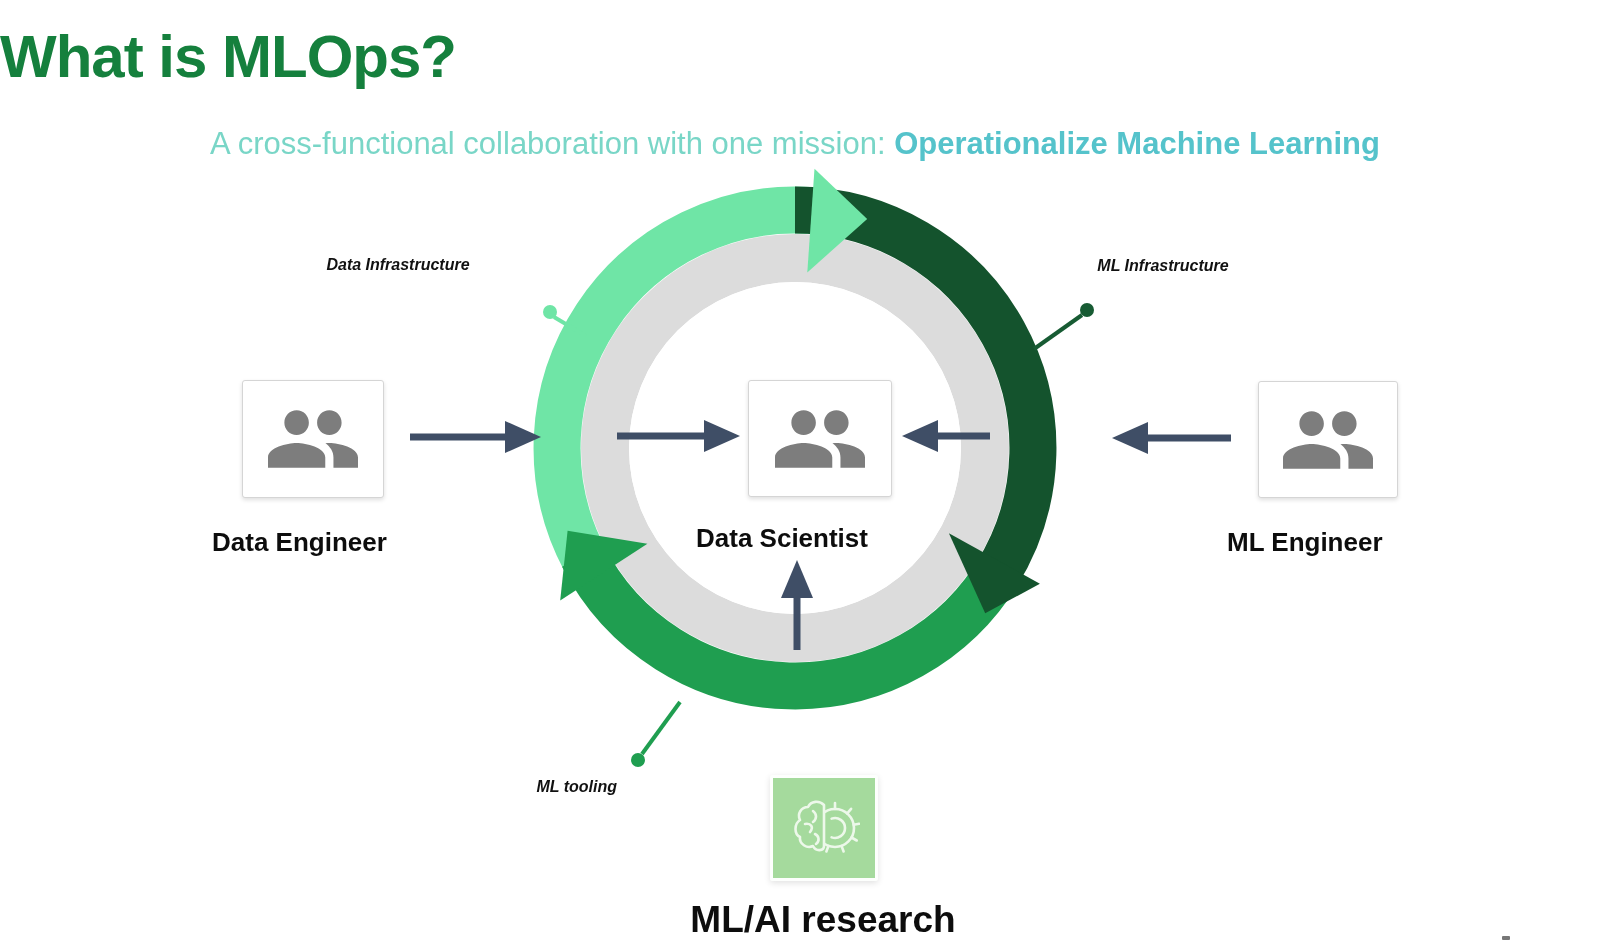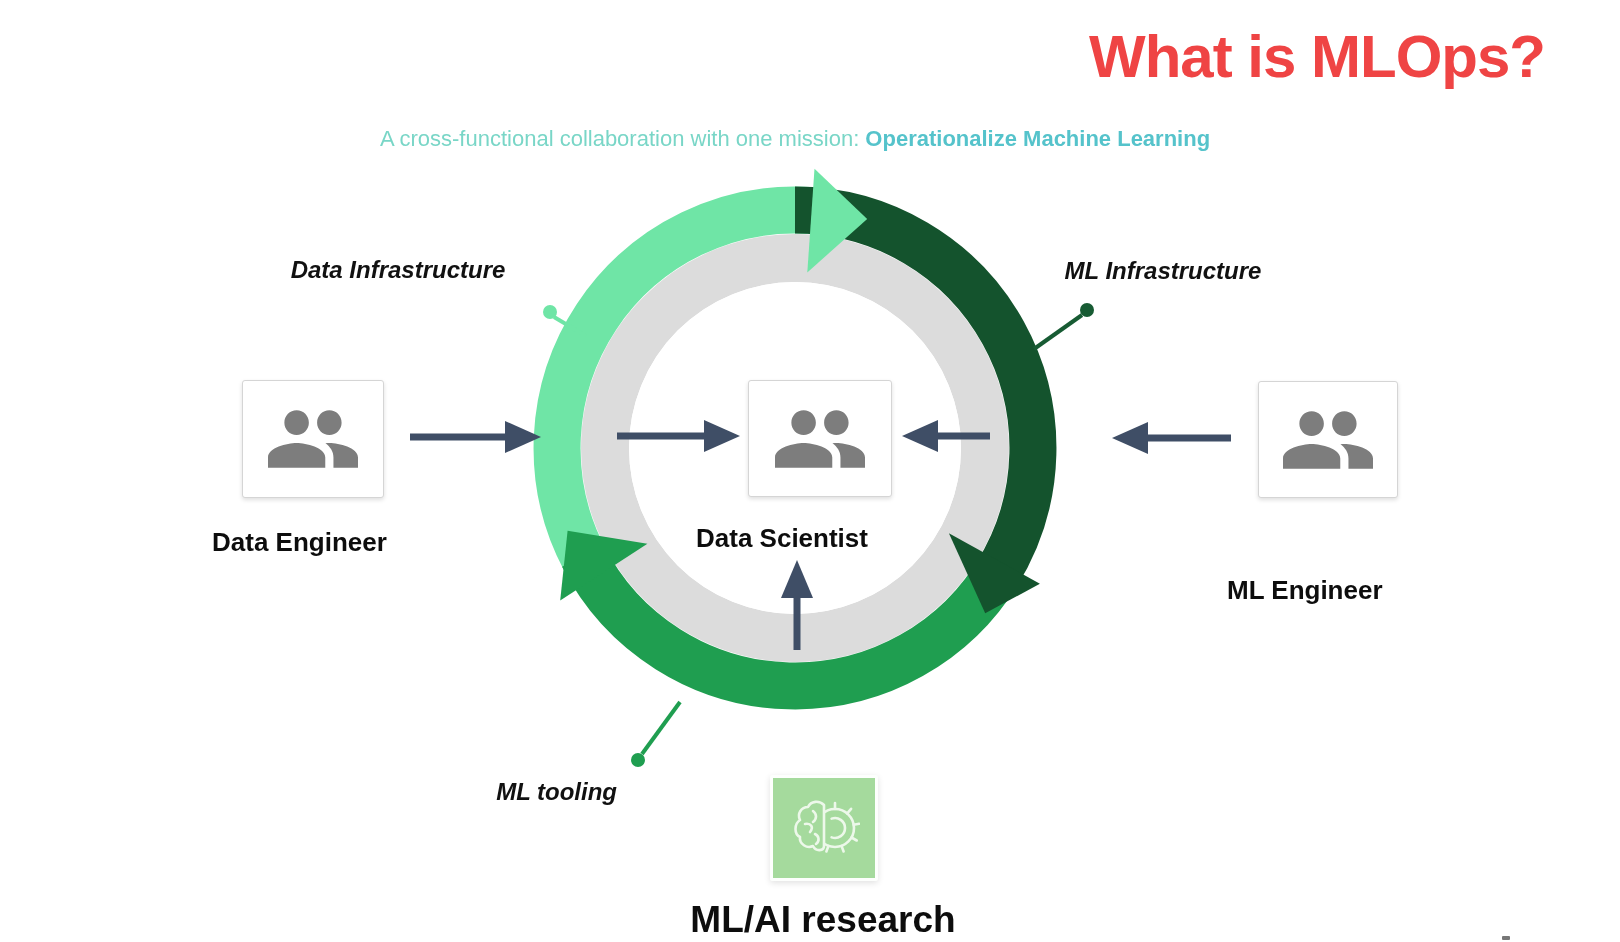--- a/index.html
+++ b/index.html
@@ -2,39 +2,39 @@
 <html><head>
 <meta charset="utf-8">
 <style>
   html,body{margin:0;padding:0;}
   body{
     width:1620px;height:942px;background:#FFFFFF;position:relative;overflow:hidden;
     font-family:"Liberation Sans", sans-serif;
   }
   .abs{position:absolute;}
   .title{
-    left:0;width:1545px;top:22px;text-align:right;
-    font-size:60px;font-weight:800;letter-spacing:-1px;color:#ef4444;
+    left:0;width:1545px;top:22px;text-align:left;
+    font-size:60px;font-weight:800;letter-spacing:-1px;color:#15803d;
   }
   .subtitle{
     left:0;width:1590px;top:126px;text-align:center;
-    font-size:22px;font-weight:400;color:#79D6C7;letter-spacing:0px;
+    font-size:31px;font-weight:400;color:#79D6C7;letter-spacing:0px;
   }
   .subtitle .hl{font-weight:700;color:#55C3CB;}
   svg.layer{left:0;top:0;}
   .rolebox{
     background:#FFFFFF;border:1px solid #D5D5D5;border-radius:3px;
     box-shadow:0 2px 4px rgba(0,0,0,0.13);
     display:flex;align-items:center;justify-content:center;
   }
   .rolelabel{
     font-weight:700;color:#0D0D0D;font-size:26px;
   }
   .annot{
-    text-align:center;font-weight:700;font-style:italic;color:#111111;font-size:24px;
+    text-align:center;font-weight:700;font-style:italic;color:#111111;font-size:16px;
   }
   .greenbox{
     left:770px;top:775px;width:108px;height:106px;background:#A5DA9D;
     border:3px solid #FDFFFD;border-radius:2px;box-sizing:border-box;
     box-shadow:0 2px 6px rgba(0,0,0,0.12);
     display:flex;align-items:center;justify-content:center;
   }
   .labslabel{
     left:673px;top:899px;width:300px;text-align:center;
     font-weight:700;color:#0D0D0D;font-size:37px;
@@ -106,21 +106,21 @@
     <path fill="#7D7D7D" d="M16 11c1.66 0 2.99-1.34 2.99-3S17.66 5 16 5c-1.66 0-3 1.34-3 3s1.34 3 3 3zm-8 0c1.66 0 2.99-1.34 2.99-3S9.66 5 8 5C6.34 5 5 6.34 5 8s1.34 3 3 3zm0 2c-2.33 0-7 1.17-7 3.5V19h14v-2.5c0-2.33-4.67-3.5-7-3.5zm8 0c-.29 0-.62.02-.97.05 1.16.84 1.97 1.97 1.97 3.45V19h6v-2.5c0-2.33-4.67-3.5-7-3.5z"></path>
   </svg>
 </div>
 <div class="abs rolelabel" style="left:696px;top:523px;width:200px;">Data Scientist</div>
 
 <div class="abs rolebox" style="left:1258px;top:381px;width:138px;height:115px;">
   <svg width="90" height="58" viewBox="1 5 22 14">
     <path fill="#7D7D7D" d="M16 11c1.66 0 2.99-1.34 2.99-3S17.66 5 16 5c-1.66 0-3 1.34-3 3s1.34 3 3 3zm-8 0c1.66 0 2.99-1.34 2.99-3S9.66 5 8 5C6.34 5 5 6.34 5 8s1.34 3 3 3zm0 2c-2.33 0-7 1.17-7 3.5V19h14v-2.5c0-2.33-4.67-3.5-7-3.5zm8 0c-.29 0-.62.02-.97.05 1.16.84 1.97 1.97 1.97 3.45V19h6v-2.5c0-2.33-4.67-3.5-7-3.5z"></path>
   </svg>
 </div>
-<div class="abs rolelabel" style="left:1227px;top:527px;width:200px;margin-top:48px;">ML Engineer</div>
+<div class="abs rolelabel" style="left:1227px;top:527px;width:200px;">ML Engineer</div>
 
 <div class="abs annot" style="left:278px;top:256px;width:240px;">Data Infrastructure</div>
 <div class="abs annot" style="left:1043px;top:257px;width:240px;">ML Infrastructure</div>
 <div class="abs annot" style="left:417px;top:778px;width:200px;text-align:right;">ML tooling</div>
 
 <div class="abs greenbox">
   <svg width="72" height="72" viewBox="0 0 72 72">
     <g fill="none" stroke="#EDF8EA" stroke-width="2.6" stroke-linecap="round" stroke-linejoin="round">
 
       <line x1="47" y1="17" x2="47" y2="11"></line>

